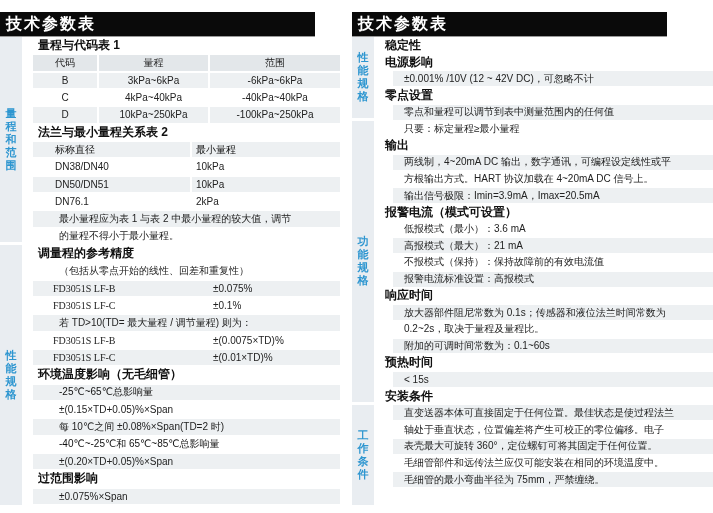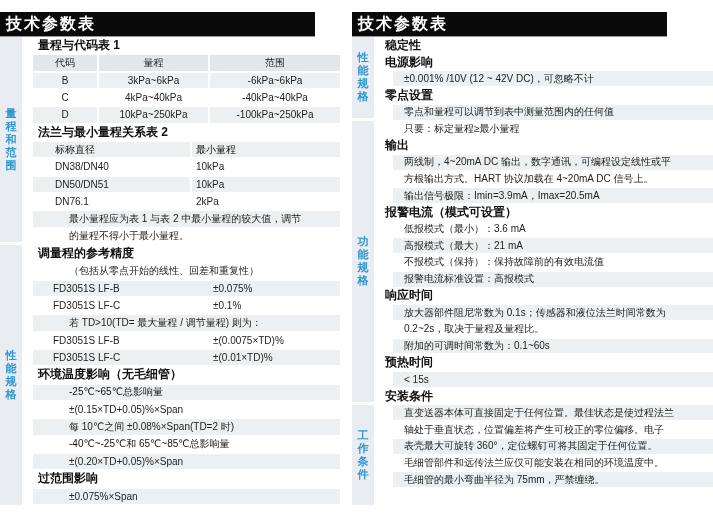--- a/index.html
+++ b/index.html
@@ -23,36 +23,36 @@
   .p0 .row{height:17.33px;}
   .p1 .row{height:16.71px;}
   .row.shaded::before{content:"";position:absolute;top:1px;bottom:1px;right:0;
                       background:#edf0f2;z-index:0;}
   .p0 .row.shaded::before{left:11px;}
   .p1 .row.shaded::before{left:19px;}
   .row>*{position:relative;z-index:1;}
   .hrow{font-weight:bold;color:#101010;font-size:12px;}
   .p0 .hrow{padding-left:16px;}
   .p1 .hrow{padding-left:11px;}
-  .p0 .xrow{padding-left:47px;}
+  .p0 .xrow{padding-left:37px;}
   .p1 .xrow{padding-left:30px;}
   .row.bold{font-weight:normal;color:#101010;}
   .cellsrow{padding-left:11px;align-items:stretch;}
   .cellsrow.shaded::before{display:none;}
   .cell{box-sizing:border-box;display:flex;align-items:center;margin:1px 0;}
   .cellsrow.shaded .cell{background:#edf0f2;}
   .cellsrow.head .cell{background:#e3e7ea;}
   .c3 .cell{justify-content:center;}
   .c3 .cell:nth-child(1){width:64px;}
   .c3 .cell:nth-child(2){width:109px;margin-left:2px;}
   .c3 .cell:nth-child(3){width:130px;margin-left:2px;}
   .c2 .cell:nth-child(1){width:157px;padding-left:22px;}
   .c2 .cell:nth-child(2){width:148px;margin-left:2px;padding-left:4px;}
   .kvrow{padding-left:31px;}
-  .kv-k{width:160px;flex:none;}
+  .kv-k{width:160px;flex:none;font-family:Liberation Serif, serif;}
 </style>
 </head>
 <body>
 
 <div class="page">
   <div class="panel p0">
     <div class="titlebar">
       <span>技术参数表</span>
     </div>
     <div class="pbody">

